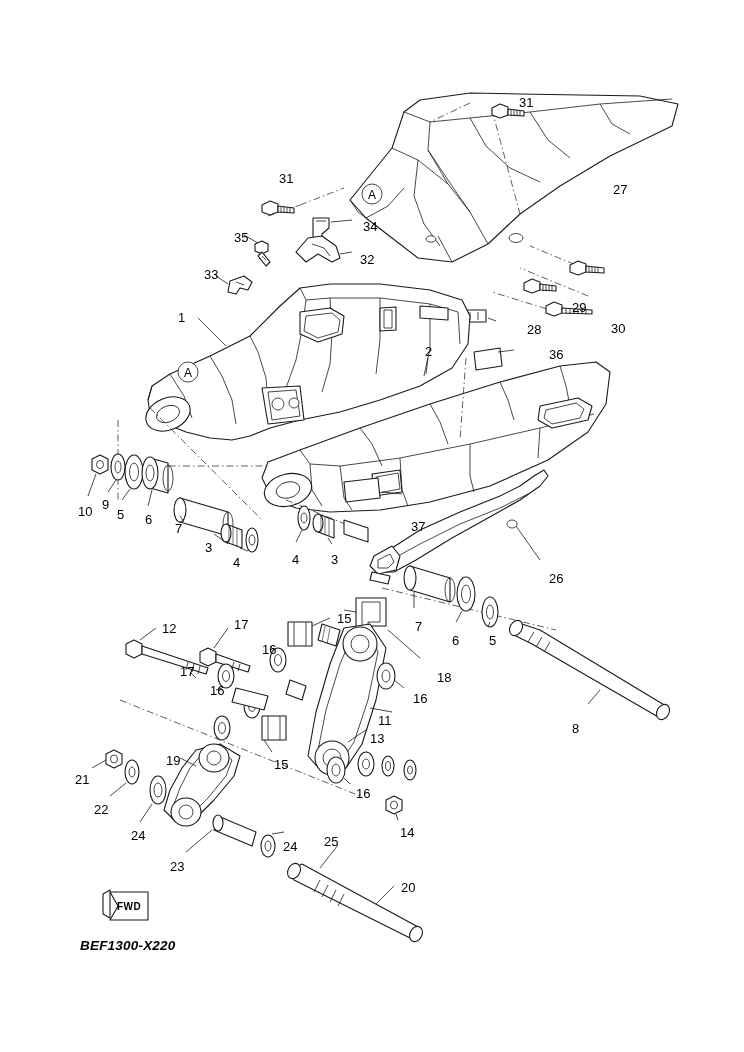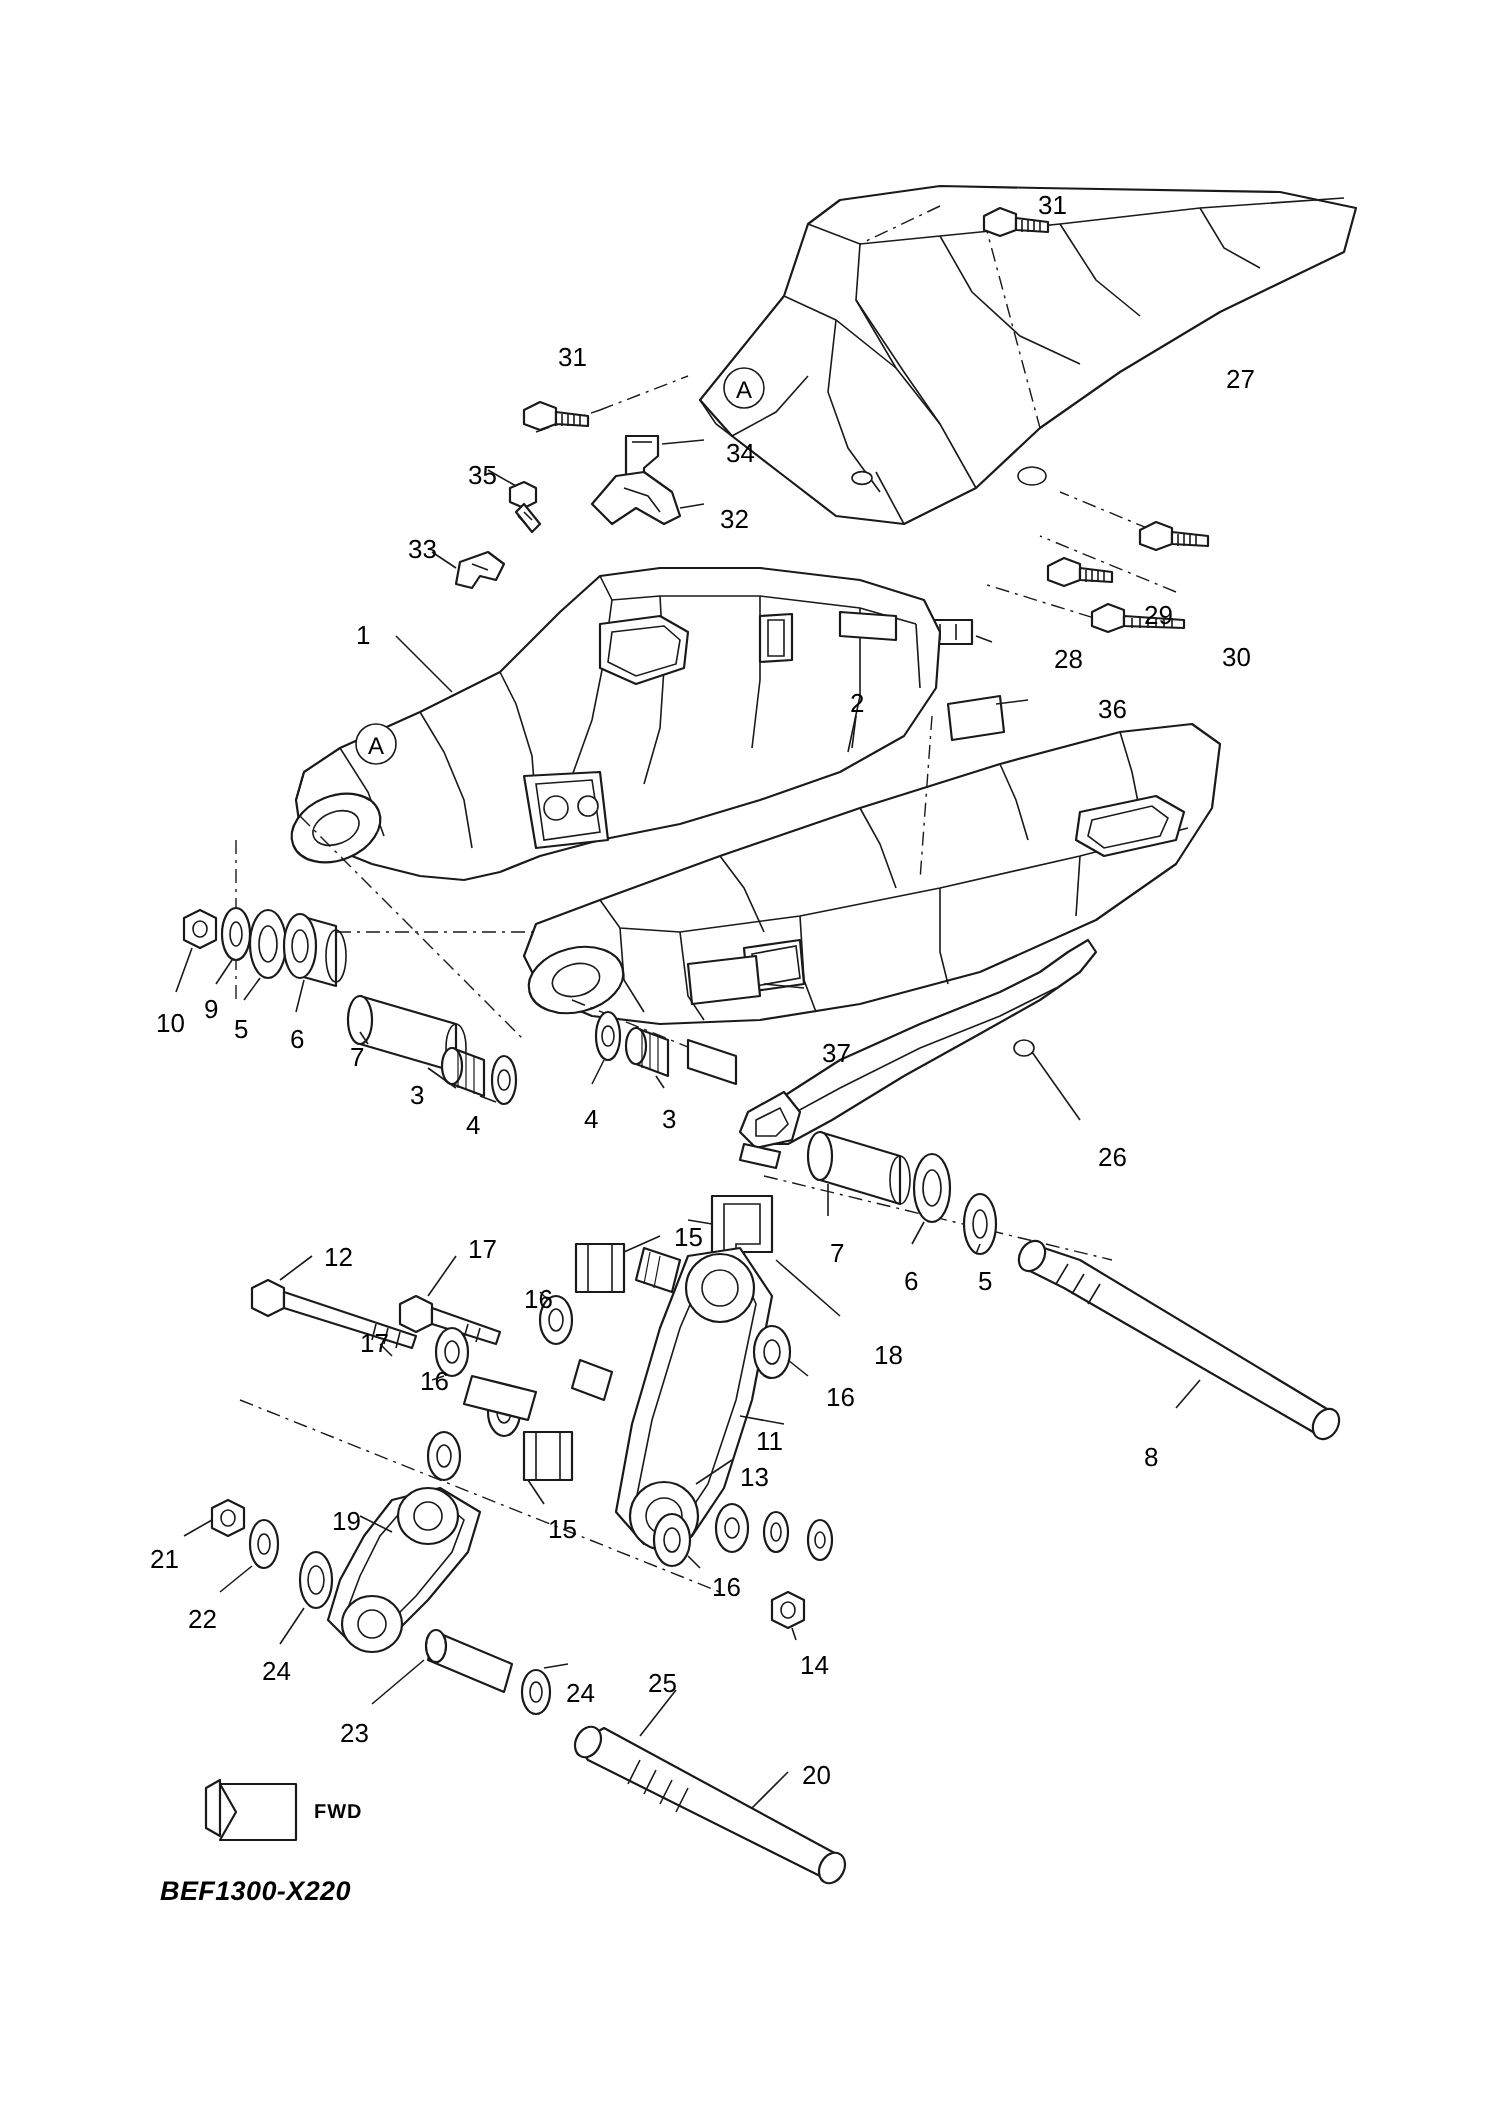--- a/index.html
+++ b/index.html
@@ -41,21 +41,20 @@
     color: #000000;
     white-space: nowrap;
   }
   .fwd-label {
     position: absolute;
     font-family: "Liberation Sans", sans-serif;
     font-size: 10px;
     font-weight: bold;
     color: #000000;
     letter-spacing: 0.5px;
-    padding-left: 40px;
   }
 </style>
 </head>
 <body>
 
 <div id="page">
 
   <svg id="artwork" viewBox="0 0 744 1052" xmlns="http://www.w3.org/2000/svg">
     <defs>
       <style>

